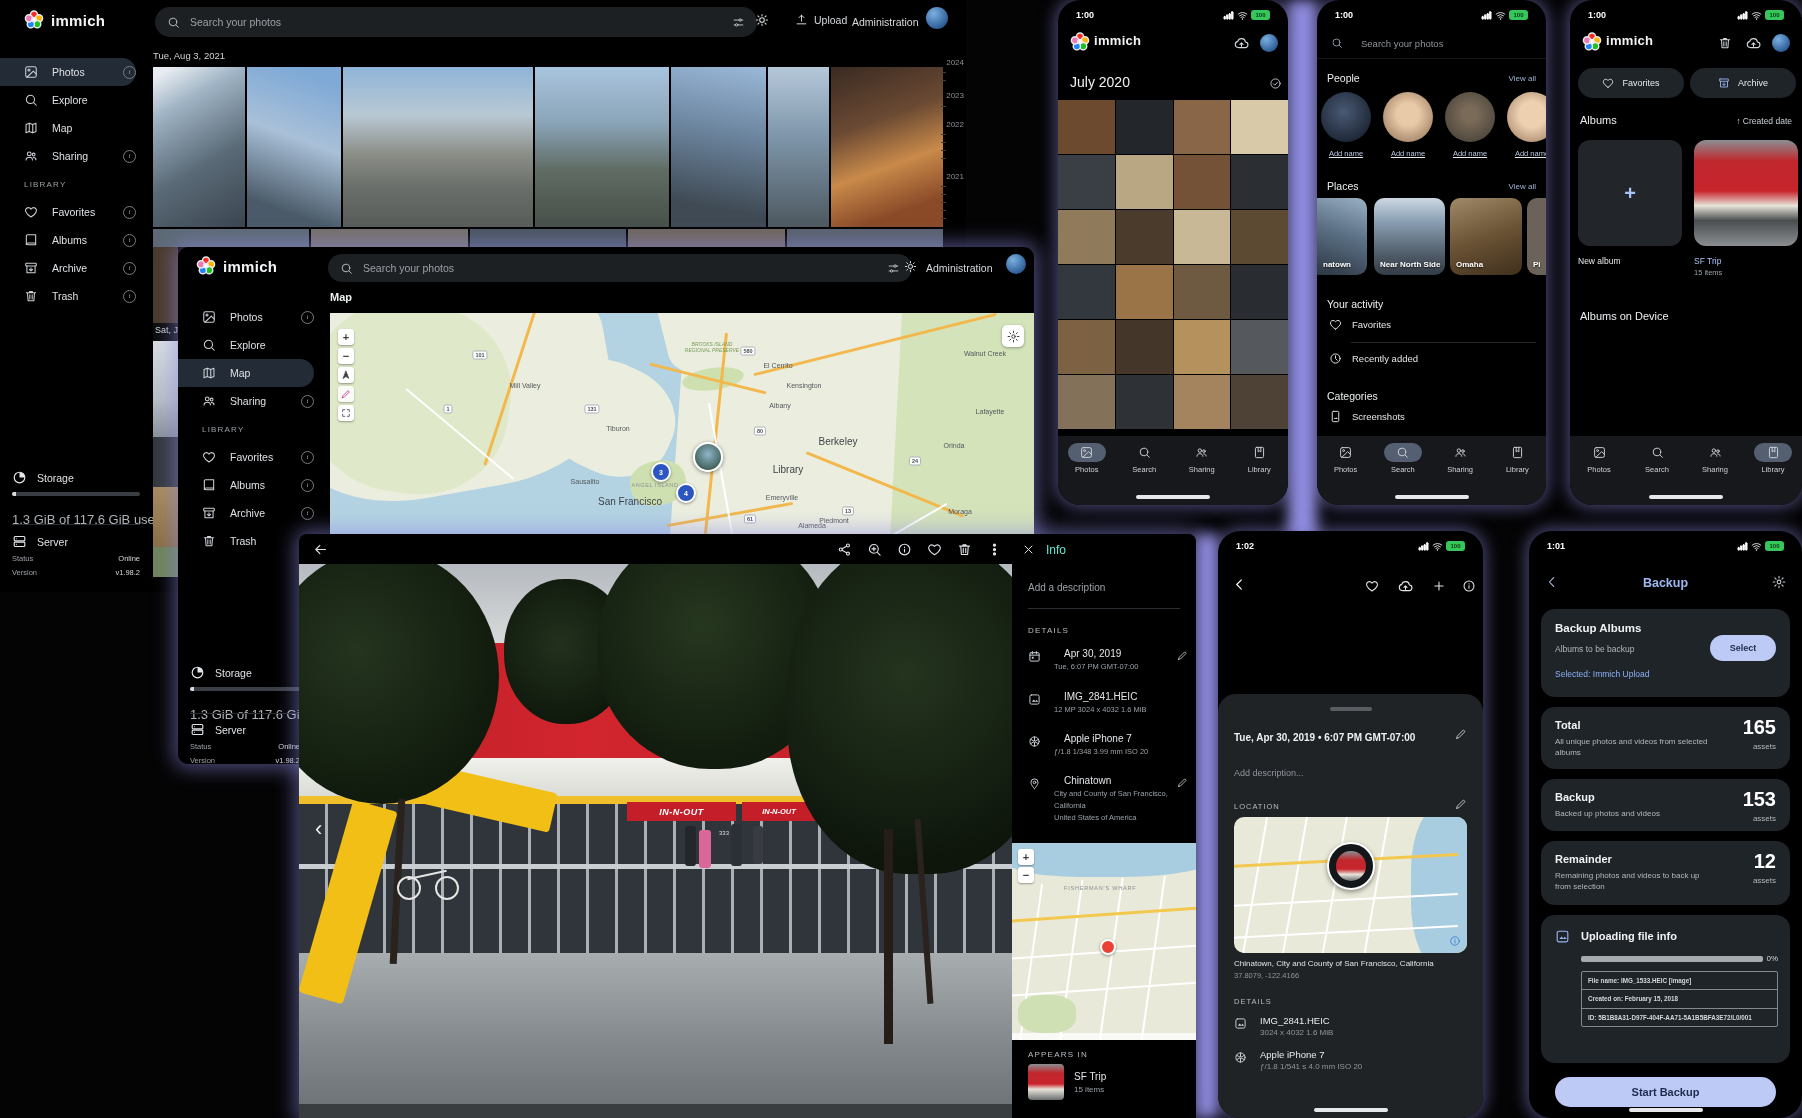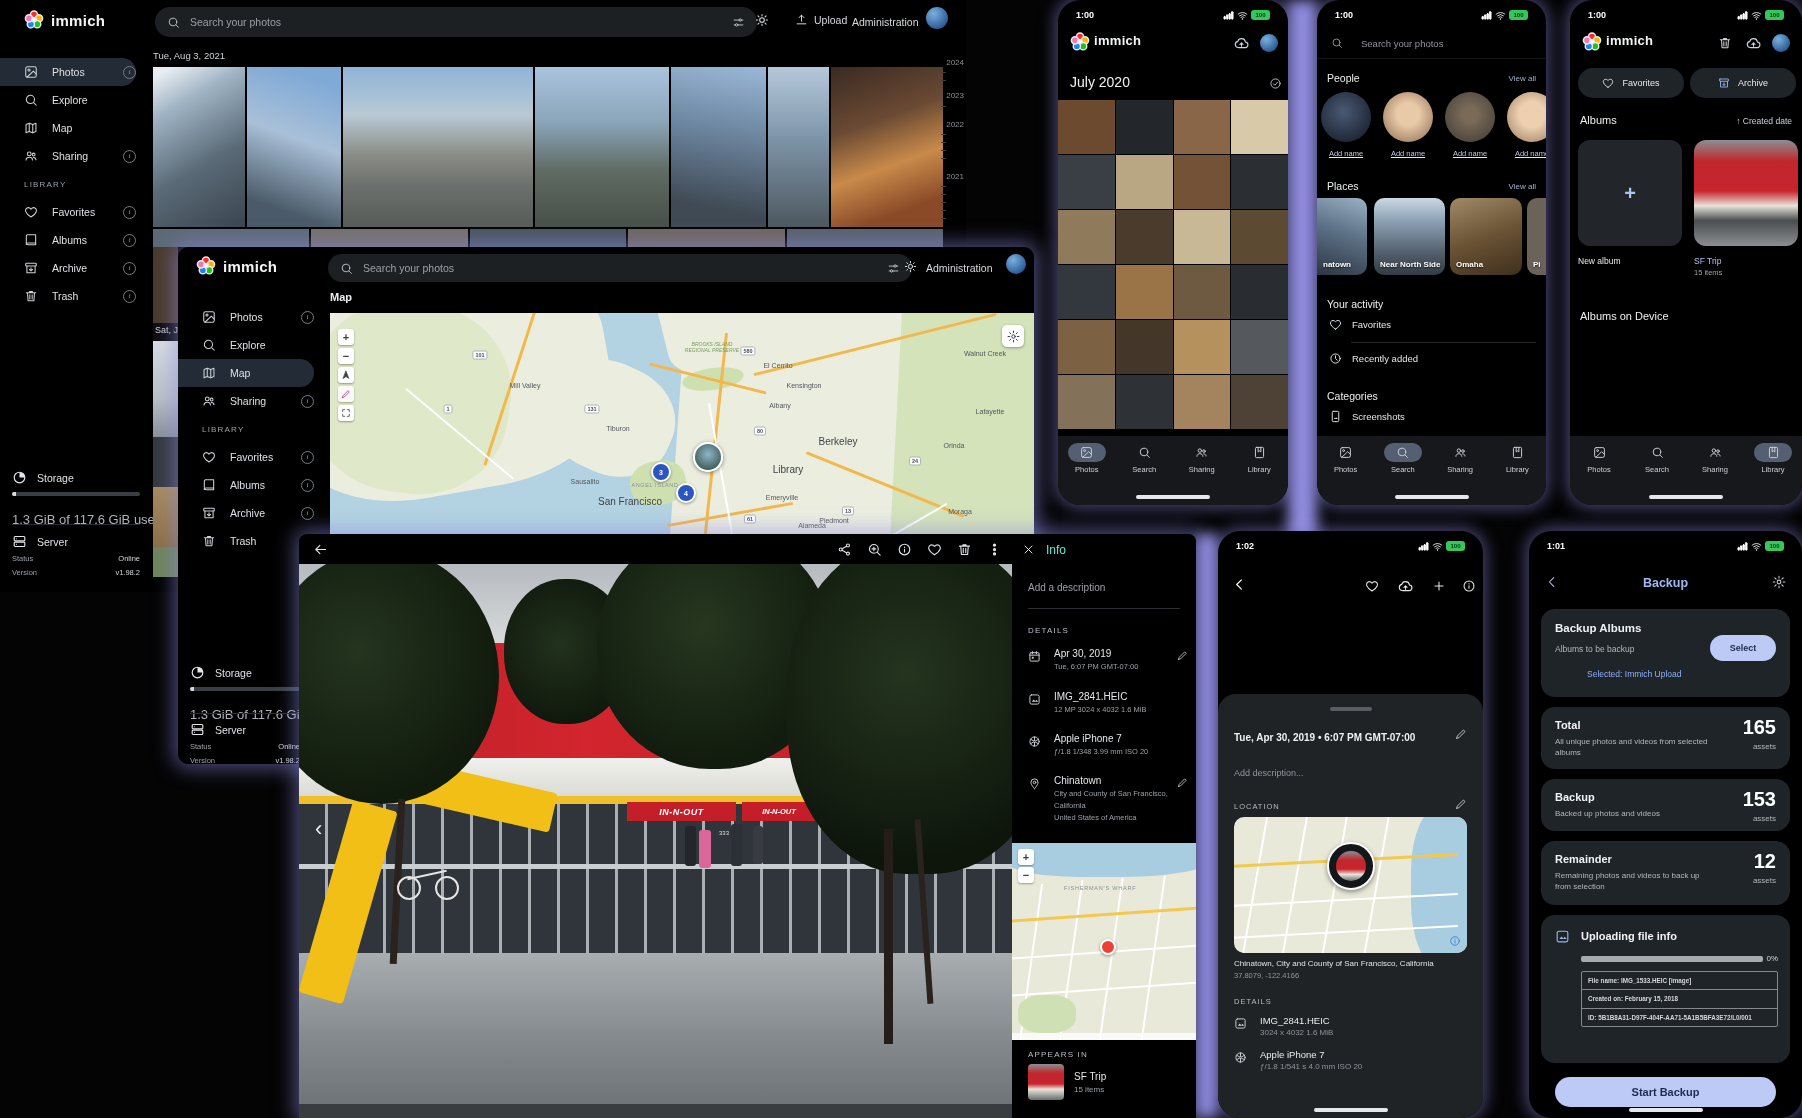--- a/index.html
+++ b/index.html
@@ -53,21 +53,21 @@
           border-radius:2px;font-size:5.5px;font-weight:bold;color:#4a4e53;padding:0 2px;line-height:7px;}
   .nmark{position:absolute;width:16px;height:16px;border-radius:50%;background:#2b55c0;border:2px solid #fff;
          color:#fff;font-size:7px;font-weight:bold;display:flex;align-items:center;justify-content:center;
          transform:translate(-50%,-50%);box-shadow:0 1px 3px rgba(0,0,0,.4);}
   .road{position:absolute;background:#f2b84d;height:3px;border-radius:2px;}
   .roadw{position:absolute;background:#fff;height:1.5px;}
   .mapbtn{width:16px;height:16px;background:#fff;border-radius:3px;color:#3a3e43;font-size:11px;font-weight:bold;
           display:flex;align-items:center;justify-content:center;margin-bottom:3px;box-shadow:0 1px 2px rgba(0,0,0,.35);}
   .mapbtn .ico{width:10px;height:10px;}
   
-  .irow .t{font-size:10px;color:#e4e6e9;}
+  .irow .t{font-size:10px;color:#e4e6e9;margin-left:10px;}
   .irow .s{font-size:7.5px;color:#9aa0a6;margin-top:3px;line-height:1.45;}
   .pencil{color:#c9ced3;}
   
   .pstatus{position:absolute;top:8px;left:0;right:0;height:14px;display:flex;align-items:center;
            padding:0 18px;font-size:9px;font-weight:bold;color:#fff;}
   .pstat-r{margin-left:auto;display:flex;align-items:center;gap:3px;}
   .pstat-r .ico{width:11px;height:11px;}
   .batt{min-width:17px;height:10px;background:#35c759;border-radius:3px;color:#0a3815;font-size:6px;
         font-weight:bold;display:flex;align-items:center;justify-content:center;padding:0 1px;}
   .pnav{position:absolute;left:0;right:0;bottom:0;height:62px;background:#16181c;display:flex;padding-top:7px;}
@@ -1121,21 +1121,21 @@
     <div class="abs" style="left:0;top:45px;width:273px;text-align:center;font-size:12.5px;font-weight:bold;color:#9db9f2;">Backup</div>
     <span class="ico abs" style="right:16px;top:44px;width:14px;height:14px;color:#c9ced3;"><svg viewBox="0 0 24 24">
           <circle cx="12" cy="12" r="3.2"></circle>
           <path d="M12 2v3M12 19v3M2 12h3M19 12h3M4.9 4.9l2.1 2.1M17 17l2.1 2.1M19.1 4.9L17 7M7 17l-2.1 2.1"></path>
         </svg></span>
 
     <div class="card" style="left:12px;top:78px;width:249px;height:88px;">
       <div class="abs" style="left:14px;top:13px;font-size:11.5px;font-weight:bold;color:#f0f1f3;">Backup Albums</div>
       <div class="abs" style="left:14px;top:35px;font-size:8.5px;color:#b2b7bd;">Albums to be backup</div>
       <div class="abs" style="right:14px;top:26px;width:66px;height:26px;border-radius:13px;background:#bccaf5;color:#20304f;font-size:9px;font-weight:bold;display:flex;align-items:center;justify-content:center;">Select</div>
-      <div class="abs" style="left:14px;top:60px;font-size:8.5px;color:#8cb0f7;margin-left:32px;">Selected: Immich Upload</div>
+      <div class="abs" style="left:14px;top:60px;font-size:8.5px;color:#8cb0f7;">Selected: Immich Upload</div>
     </div>
 
     <div class="card" style="left:12px;top:384px;width:249px;height:148px;">
       <span class="ico abs" style="left:14px;top:14px;width:15px;height:15px;color:#9ab4f0;"><svg viewBox="0 0 24 24">
             <rect x="3.5" y="3.5" width="17" height="17" rx="3"></rect>
             <path d="M7 16l3.5-4 3 3 2-2.5L19 16z" fill="currentColor" stroke="none"></path>
           </svg></span>
       <div class="abs" style="left:40px;top:15px;font-size:11px;font-weight:bold;color:#f0f1f3;">Uploading file info</div>
       <div class="abs" style="left:40px;top:41px;width:182px;height:6px;background:#a6a9ad;border-radius:2px;"></div>
       <div class="abs" style="right:12px;top:39px;font-size:8px;color:#d5d8db;">0%</div>

